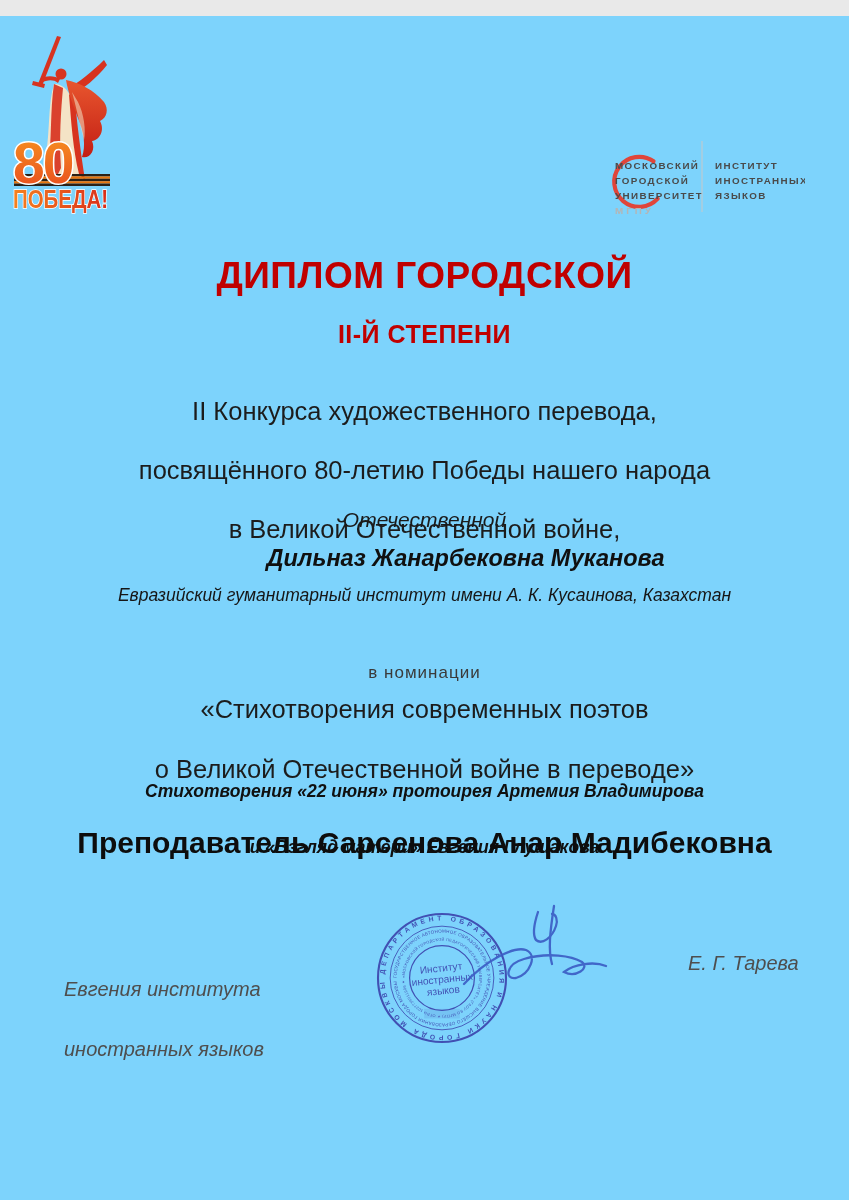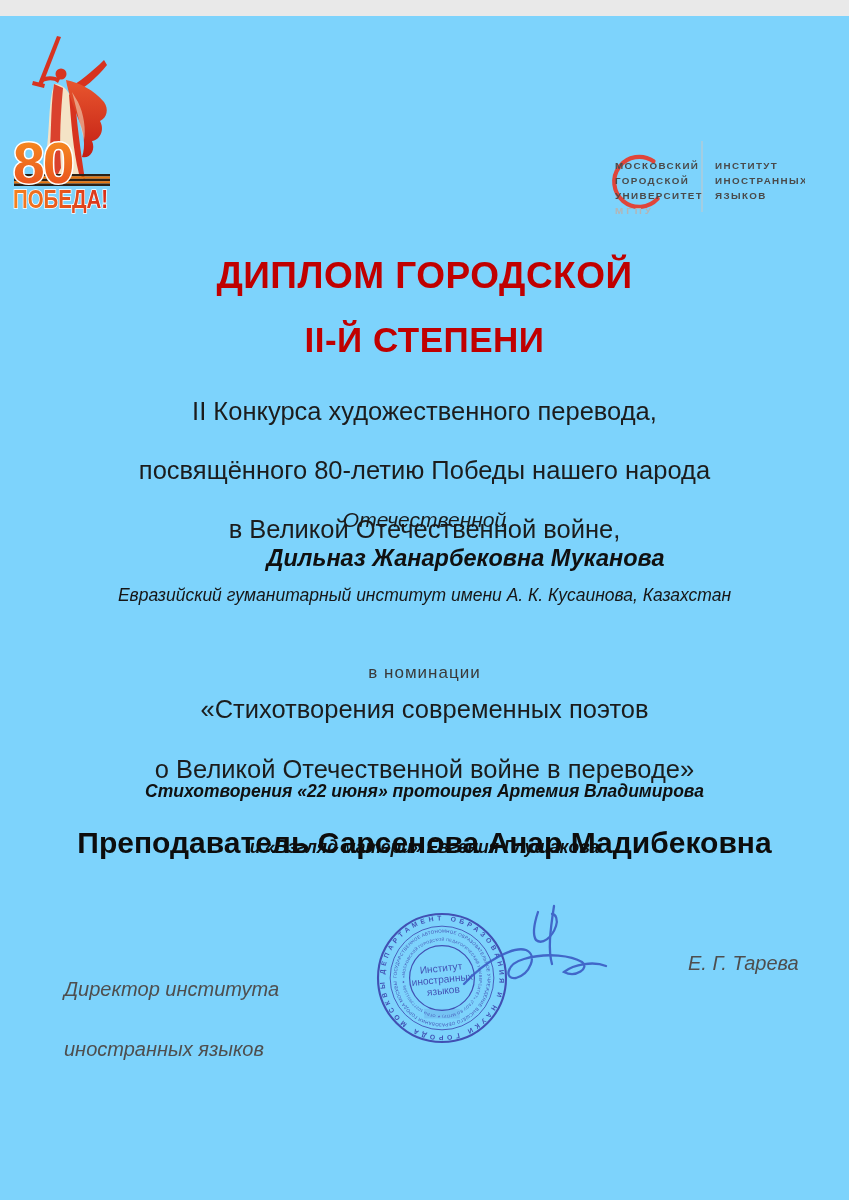--- a/index.html
+++ b/index.html
@@ -13,21 +13,21 @@
   .page{
     position:relative;
     width:849px;height:1200px;
     margin:16px auto;
     background:#7dd3fc;
     font-family:"Liberation Sans",sans-serif;
     overflow:hidden;
   }
   .center-line{position:absolute;left:0;width:100%;text-align:center;white-space:pre-line;}
   .title{top:239px;font-size:37px;font-weight:700;color:var(--red);letter-spacing:.5px;}
-  .degree{top:304px;font-size:35px;font-weight:700;color:var(--red);letter-spacing:.5px;}
+  .degree{top:304px;font-size:25px;font-weight:700;color:var(--red);letter-spacing:.5px;}
   .contest{top:351px;font-size:25.5px;font-weight:300;color:var(--ink);line-height:29.5px;}
   .awarded{top:492px;font-size:21px;font-style:italic;color:#1a1a1a;}
   .name{top:529px;font-size:23.5px;font-weight:700;font-style:italic;color:#101010;padding-left:41px;}
   .institution{top:569px;font-size:17.5px;font-style:italic;color:#161616;}
   .nom-label{top:647px;font-size:17px;color:#3a3a3a;letter-spacing:1px;}
   .nomination{top:648px;font-size:25.5px;font-weight:300;color:var(--ink);line-height:30px;}
   .works{top:733px;font-size:17.5px;font-weight:700;font-style:italic;color:#101010;line-height:28px;}
   .teacher{top:810px;font-size:30px;font-weight:700;color:#0d0d0d;}
   .director{position:absolute;left:64px;top:928px;font-size:20px;font-style:italic;color:var(--gray);line-height:30px;white-space:pre-line;}
   .signer{position:absolute;left:688px;top:936px;font-size:20px;font-style:italic;color:var(--gray);}
@@ -118,21 +118,21 @@
   </div>
 
   <div class="center-line works">
     <span>Стихотворения «22 июня» протоирея Артемия Владимирова</span><br>
     <span>и «Взгляд матери» Евгения Глушакова</span>
   </div>
 
   <div class="center-line teacher">Преподаватель Сарсенова Анар Мадибековна</div>
 
   <div class="director">
-    <span>Директор института</span><br>
+    <span>Евгения института</span><br>
     <span>иностранных языков</span>
   </div>
   <div class="signer">Е. Г. Тарева</div>
 
   <svg class="stamp" viewBox="0 0 200 200">
     <defs>
       <path id="ringO" d="M 100,100 m -71,0 a 71,71 0 1,1 142,0 a 71,71 0 1,1 -142,0"></path>
       <path id="ringM" d="M 100,100 m -56,0 a 56,56 0 1,1 112,0 a 56,56 0 1,1 -112,0"></path>
       <path id="ringI" d="M 100,100 m -46,0 a 46,46 0 1,1 92,0 a 46,46 0 1,1 -92,0"></path>
     </defs>

